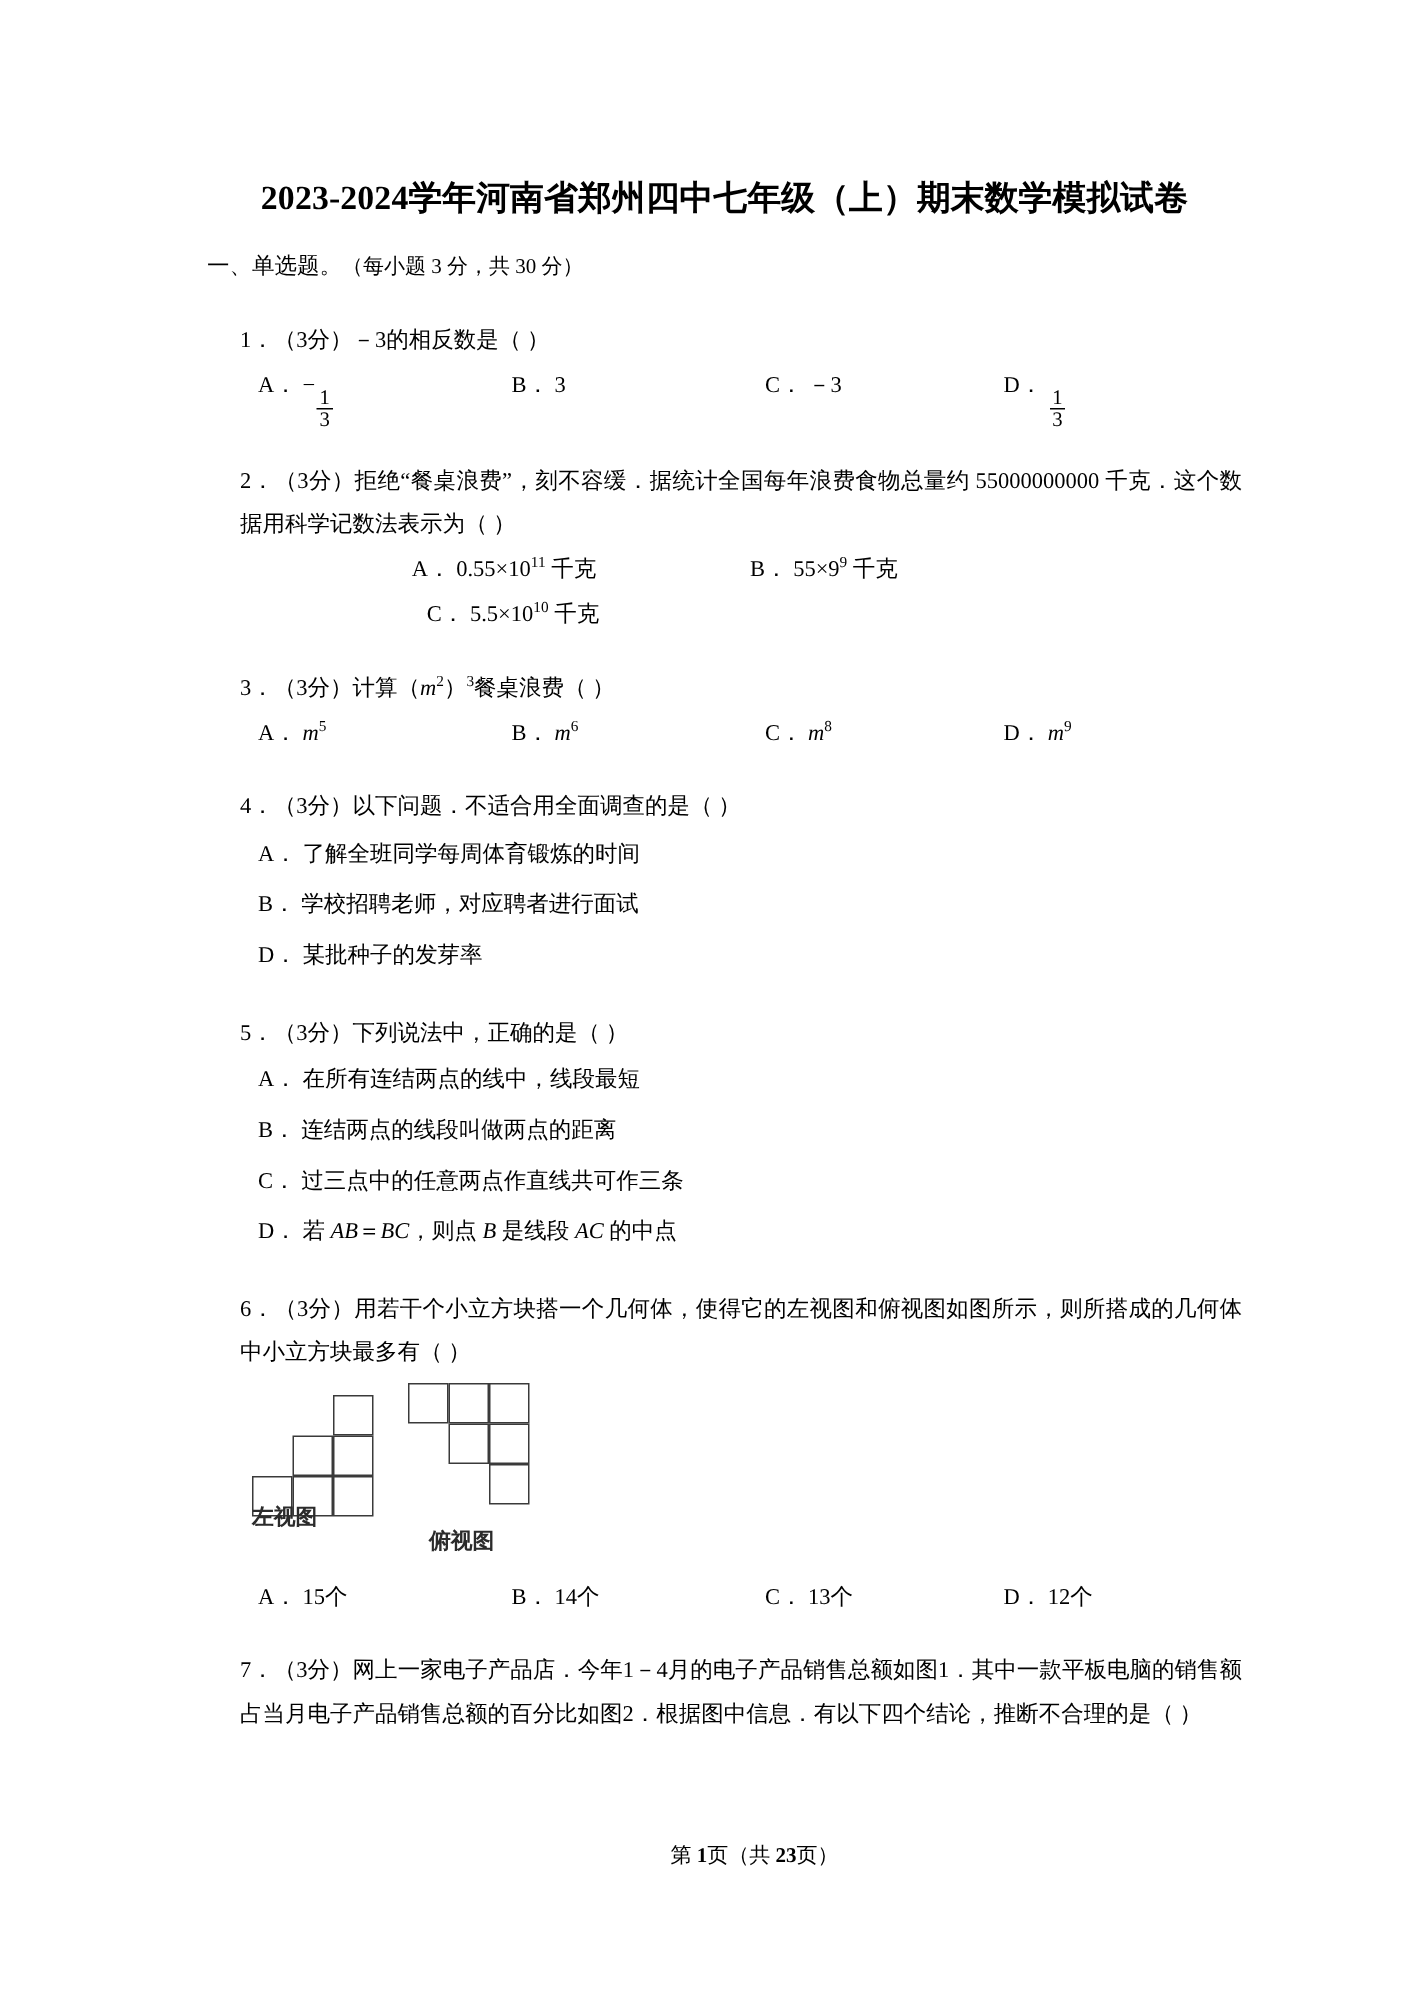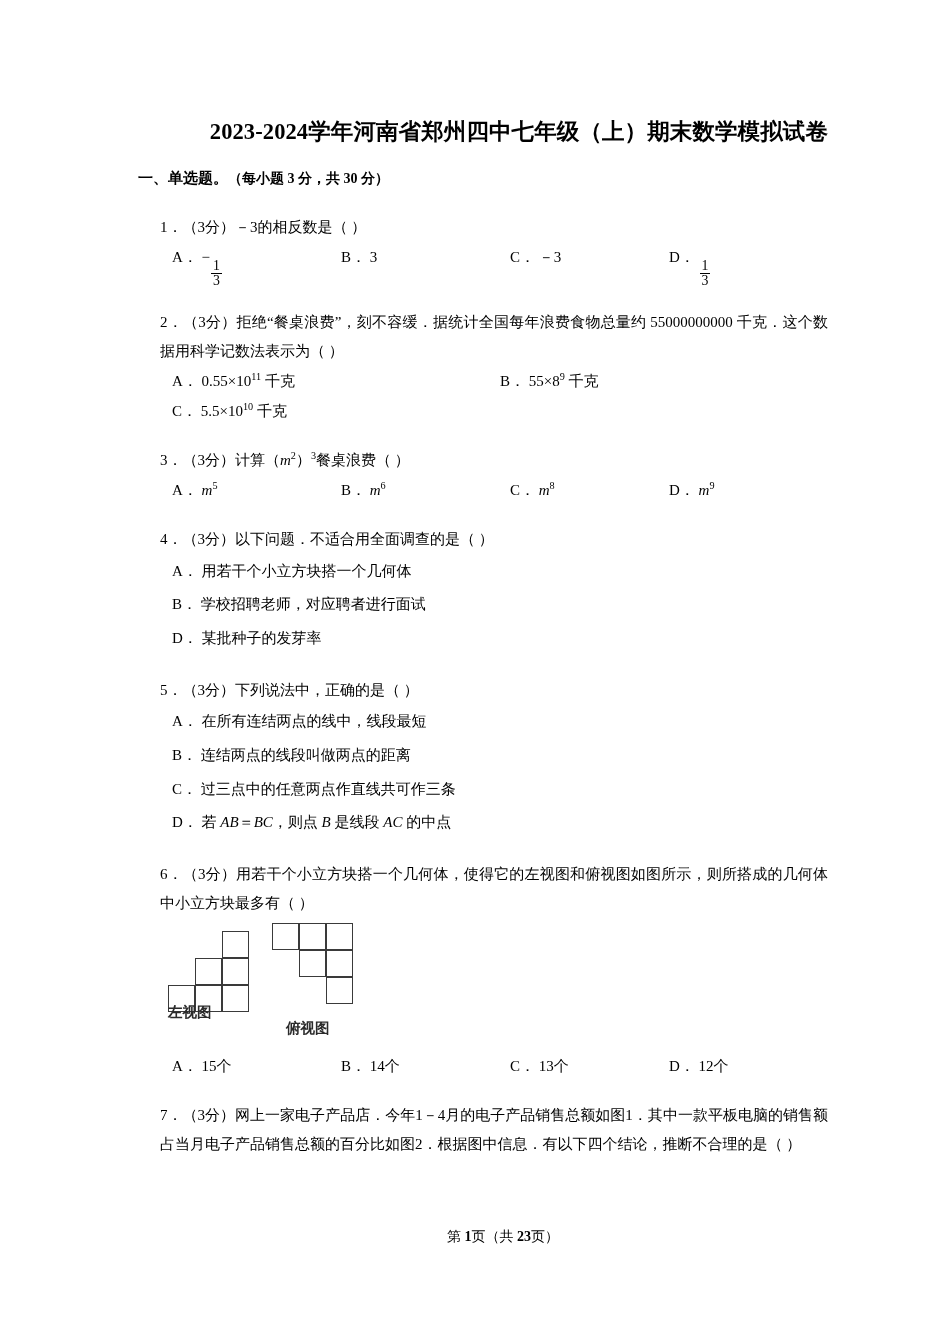--- a/index.html
+++ b/index.html
@@ -26,30 +26,30 @@
     left: 138px;
     top: 118px;
     width: 690px;
   }
 
   
   .doc-title {
     font-size: 22.5px;
     font-weight: bold;
     letter-spacing: 0.1px;
-    text-align: right;
+    text-align: center;
     line-height: 1.25;
     white-space: nowrap;
     margin: 0 0 22px 0;
   }
 
   
   .section-head {
     font-size: 15px;
-    font-weight: bold;
+    font-weight: normal;
     margin: 0 0 24px 0;
     line-height: 1.4;
   }
   .section-head .sm { font-size: 14px; }
 
   
   .q {
     margin: 0 0 2px 0;
   }
   .q-stem {
@@ -70,21 +70,21 @@
   }
   .opt {
     display: block;
   }
   
   .cols4 > .opt:nth-child(1) { width: 170px; }
   .cols4 > .opt:nth-child(2) { width: 170px; }
   .cols4 > .opt:nth-child(3) { width: 160px; }
   .cols4 > .opt:nth-child(4) { width: 160px; }
   
-  .cols2 > .opt:nth-child(1) { width: 340px; }
+  .cols2 > .opt:nth-child(1) { width: 340px; text-align: center; }
   .cols2 > .opt:nth-child(2) { width: 340px; }
   
   .opt-block {
     font-size: 15px;
     line-height: 2.25;
     padding-left: 34px;
   }
 
   .mi { font-style: italic; font-family: "Liberation Serif", serif; }
   sup { font-size: 0.68em; vertical-align: super; line-height: 0; }
@@ -183,21 +183,21 @@
     </div>
 
     <div class="q">
       <div class="q-stem">2．（3分）拒绝“餐桌浪费”，刻不容缓．据统计全国每年浪费食物总量约 55000000000 千克．这个数据用科学记数法表示为（      ）</div>
       <div class="opts">
         <div class="opt-row cols2">
           <span class="opt">
             <span>A．</span>&nbsp;<span>0.55×10</span><sup>11</sup><span> 千克</span>
           </span>
           <span class="opt">
-            <span>B．</span>&nbsp;<span>55×8</span><sup>9</sup><span> 千克</span>
+            <span>B．</span>&nbsp;<span>55×9</span><sup>9</sup><span> 千克</span>
           </span>
         </div>
         <div class="opt-row cols2">
           <span class="opt">
             <span>C．</span>&nbsp;<span>5.5×10</span><sup>10</sup><span> 千克</span>
           </span>
         </div>
       </div>
     </div>
 
@@ -220,21 +220,21 @@
             <span>D．</span>&nbsp;<span class="mi">m</span><sup>9</sup>
           </span>
         </div>
       </div>
     </div>
 
     <div class="q">
       <div class="q-stem">4．（3分）以下问题．不适合用全面调查的是（      ）</div>
       <div>
         <div class="opt-block">
-          <span>A．</span>&nbsp;<span>用若干个小立方块搭一个几何体</span>
+          <span>A．</span>&nbsp;<span>了解全班同学每周体育锻炼的时间</span>
         </div>
         <div class="opt-block">
           <span>B．</span>&nbsp;<span>学校招聘老师，对应聘者进行面试</span>
         </div>
         <div class="opt-block">
           <span>D．</span>&nbsp;<span>某批种子的发芽率</span>
         </div>
       </div>
     </div>
 

